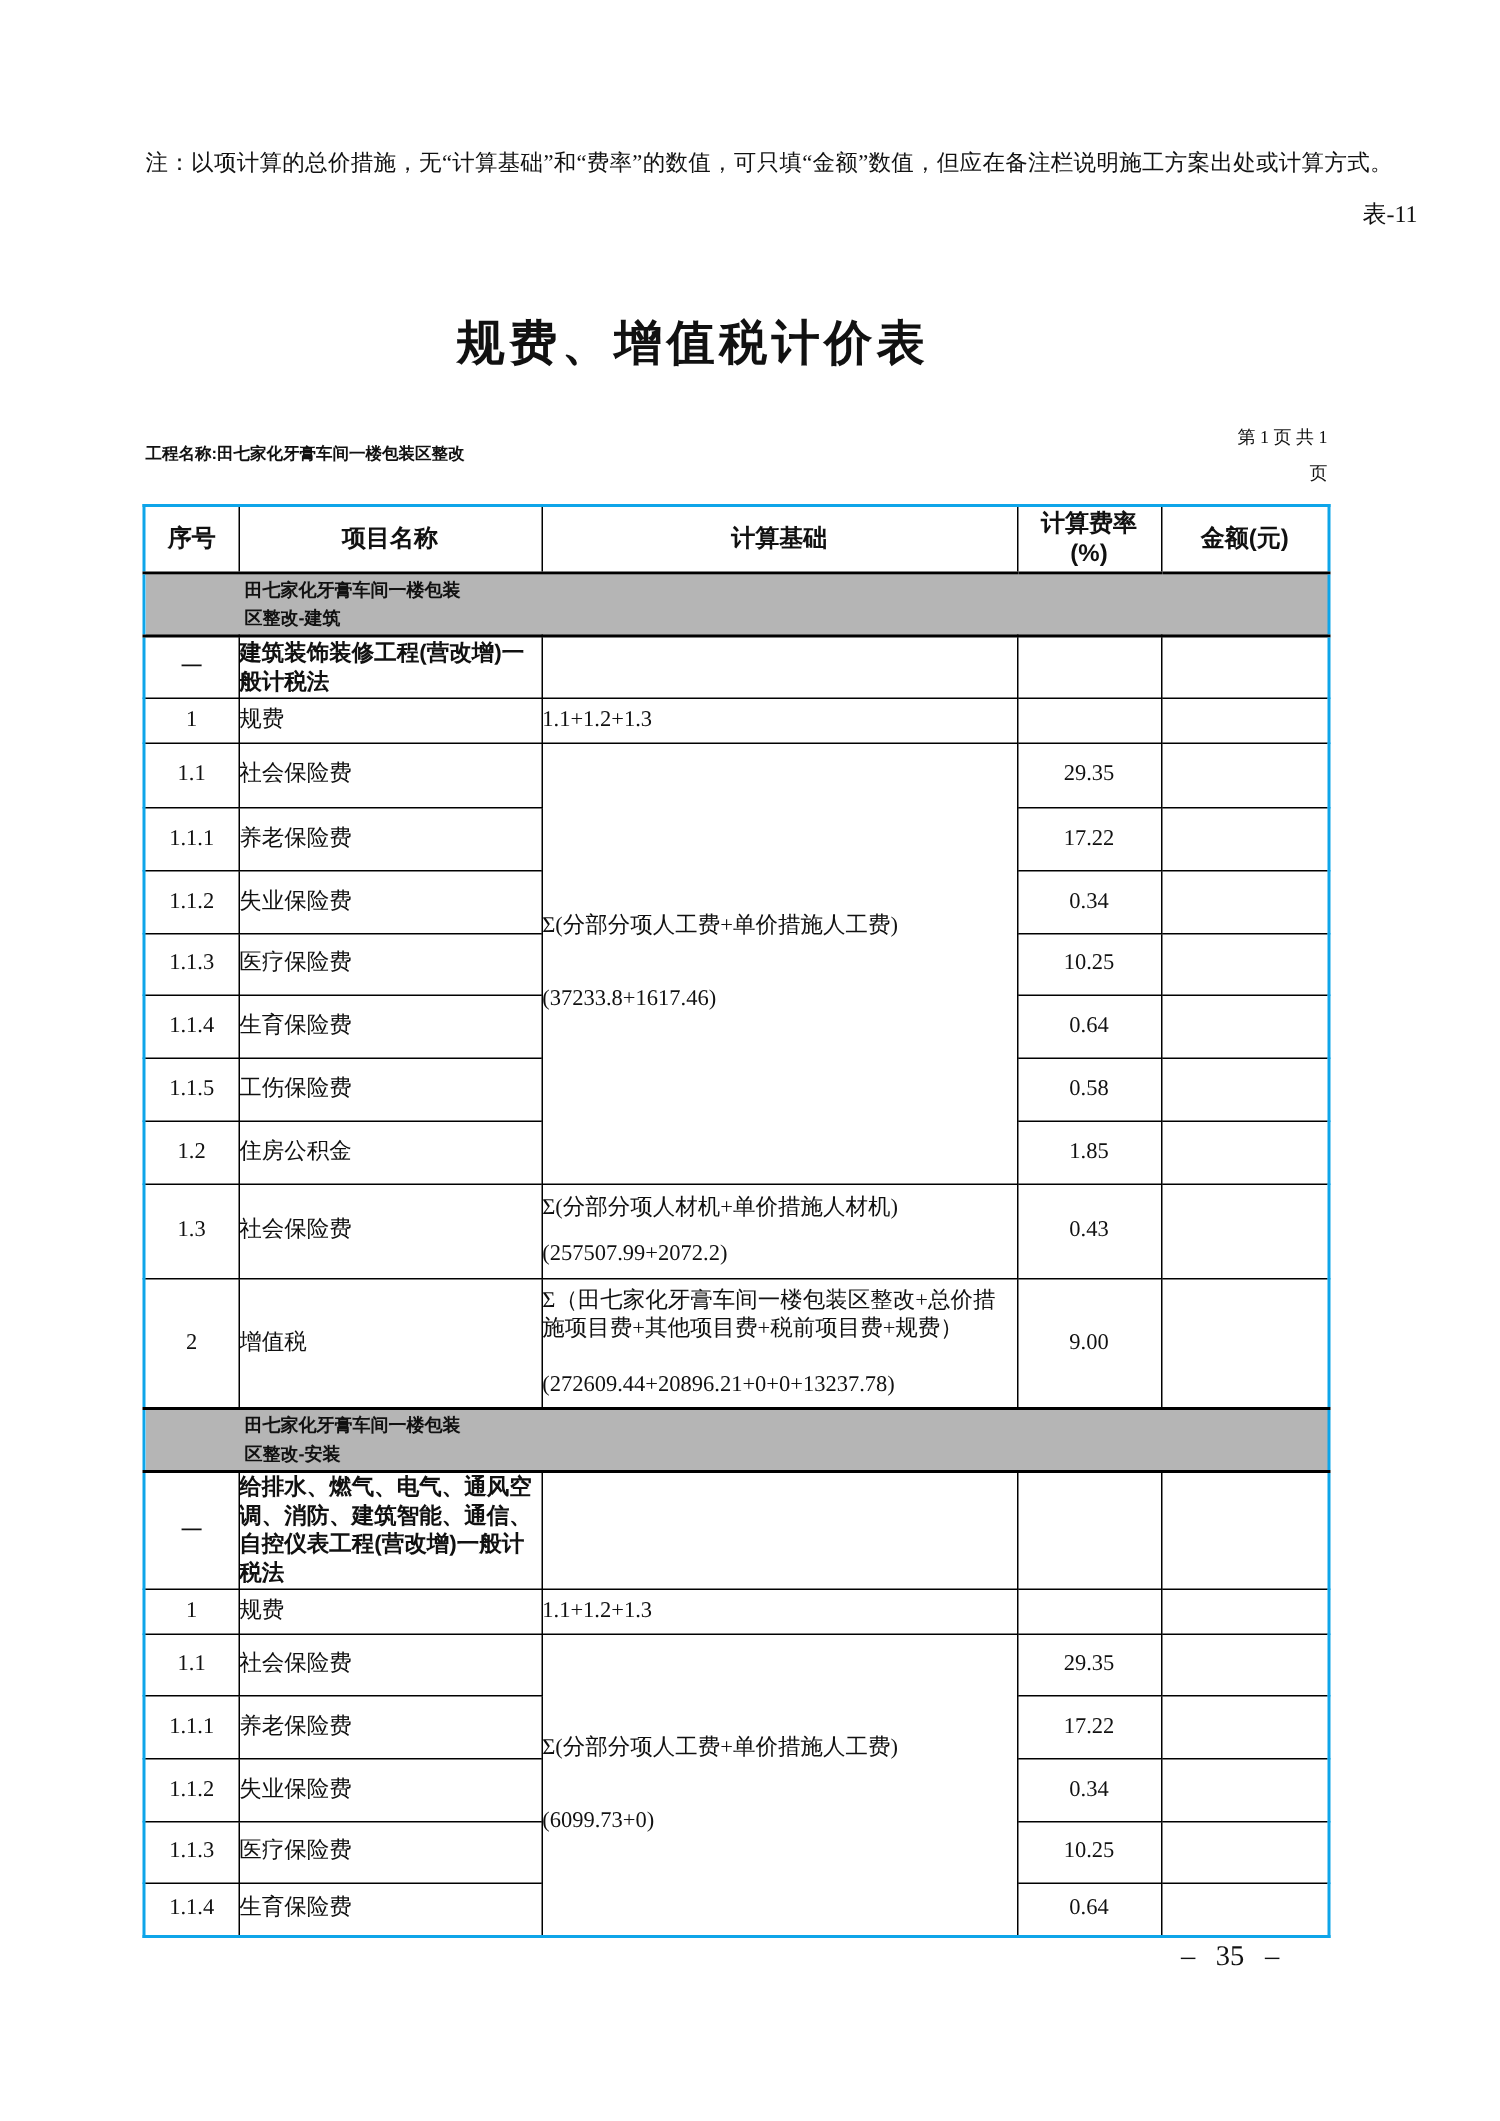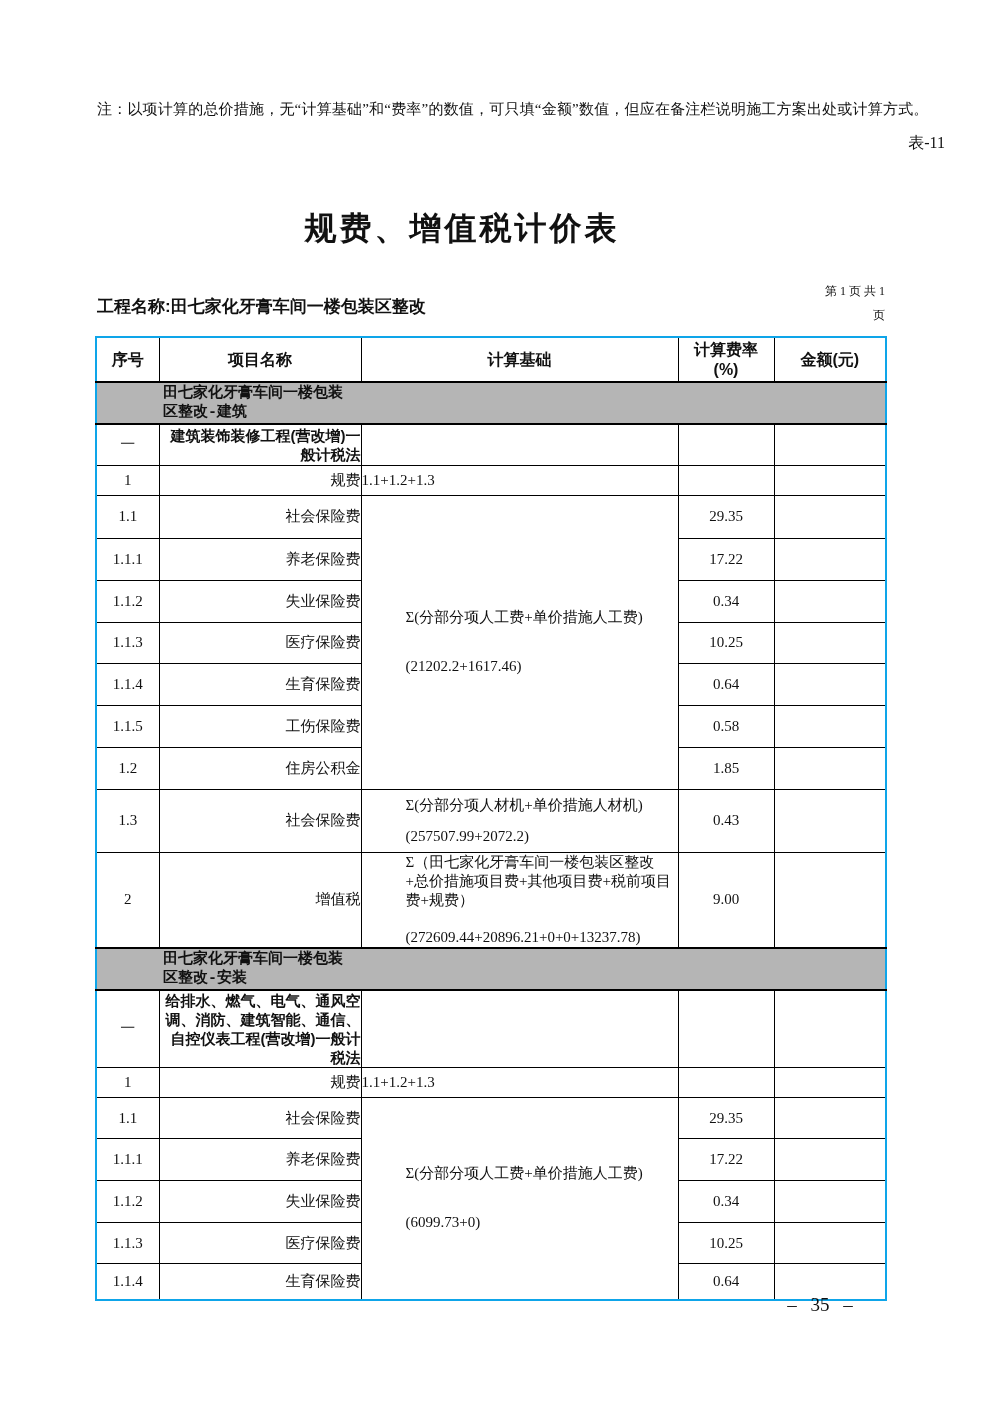--- a/index.html
+++ b/index.html
@@ -19,21 +19,21 @@
     position:absolute;top:133px;right:55px;
     font-size:16px;
   }
   .doc-title{
     position:absolute;top:207px;left:0;width:924px;
     text-align:center;font-size:32px;font-weight:bold;letter-spacing:3px;
     font-family:"Liberation Sans","DejaVu Sans",sans-serif;
   }
   .project{
     position:absolute;top:295px;left:97px;
-    font-size:17px;font-weight:bold;
+    font-size:11px;font-weight:bold;
     font-family:"Liberation Sans","DejaVu Sans",sans-serif;
   }
   .page-ind{
     position:absolute;top:279px;left:95px;width:790px;
     text-align:right;font-size:12px;line-height:24px;white-space:pre-line;
   }
   table.fee{
     position:absolute;left:95px;top:336px;
     width:790px;border-collapse:collapse;table-layout:fixed;
     border:2px solid #0ea5e9;
@@ -50,31 +50,31 @@
     font-weight:bold;font-size:16px;line-height:20px;
     white-space:pre-line;
     border-bottom:2px solid #000;
     font-family:"Liberation Sans","DejaVu Sans",sans-serif;
   }
   tr.section td{
     background:#b5b5b5;
     border-top:2px solid #000;border-bottom:2px solid #000;
   }
   .section-name{
-    padding-left:66px;font-weight:bold;font-size:15px;line-height:19px;
+    padding-left:66px;font-weight:bold;font-size:12px;line-height:19px;
     white-space:pre-line;text-align:left;
-    font-family:Liberation Mono, monospace;
+    font-family:Liberation Sans, sans-serif;
   }
   td.col-no{text-align:center;}
-  td.col-name{text-align:right;padding:2px 6px 2px 8px;line-height:19px;}
+  td.col-name{text-align:left;padding:2px 6px 2px 8px;line-height:19px;}
   td.col-name.bold{font-weight:bold;font-family:"Liberation Sans","DejaVu Sans",sans-serif;}
   td.col-base{text-align:left;padding:2px 6px 2px 9px;line-height:19px;}
   td.col-rate{text-align:center;}
   td.col-amount{text-align:center;}
-  .base-stack{display:flex;flex-direction:column;justify-content:center;margin-left:44px;}
+  .base-stack{display:flex;flex-direction:column;justify-content:center;}
   .base-stack.g28{gap:30px;}
   .base-stack.g16{gap:18px;}
   .base-stack.g12{gap:12px;}
   .rh30{height:30px}.rh36{height:36px}.rh41{height:41px}.rh42{height:42px}
   .rh43{height:43px}.rh63{height:63px}.rh78{height:78px}.rh87{height:87px}
   .footer-page{
     position:absolute;top:1294px;left:750px;width:140px;
     font-size:19px;text-align:center;word-spacing:9px;
   }
 </style>
@@ -126,21 +126,21 @@
         <td class="col-base">1.1+1.2+1.3</td>
         <td class="col-rate"></td>
         <td class="col-amount"></td>
       </tr>
       <tr class="rh43">
         <td class="col-no">1.1</td>
         <td class="col-name">社会保险费</td>
         <td class="col-base" rowspan="7">
           <div class="base-stack g28">
             <div>Σ(分部分项人工费+单价措施人工费)</div>
-            <div>(21202.2+1617.46)</div>
+            <div>(37233.8+1617.46)</div>
           </div>
         </td>
         <td class="col-rate">29.35</td>
         <td class="col-amount"></td>
       </tr>
       <tr class="rh42">
         <td class="col-no">1.1.1</td>
         <td class="col-name">养老保险费</td>
         <td class="col-rate">17.22</td>
         <td class="col-amount"></td>

